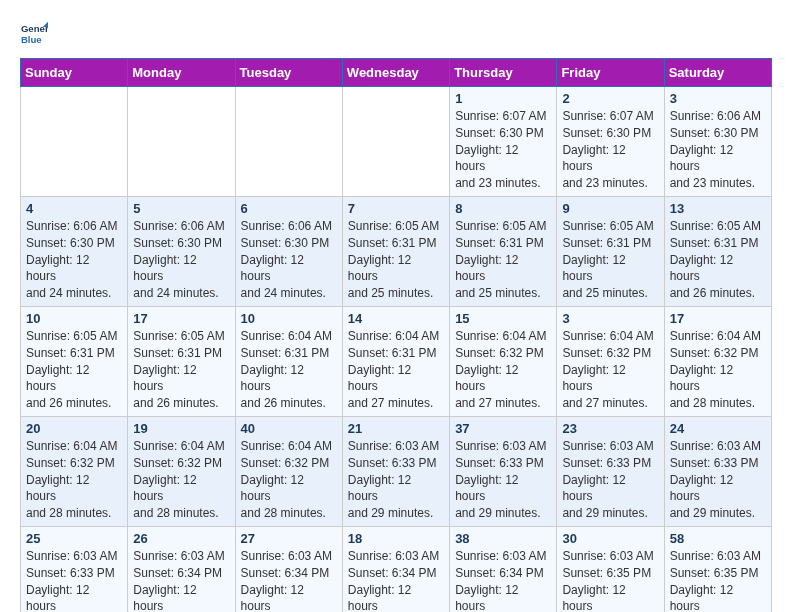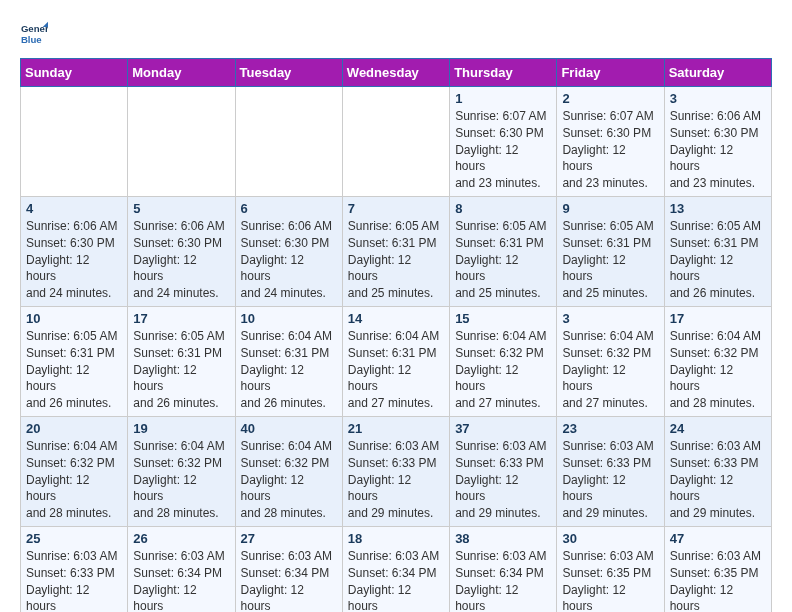--- a/index.html
+++ b/index.html
@@ -335,21 +335,21 @@
 and 30 minutes.</div>
         </td>
         <td>
           <span class="day-num">30</span>
           <div class="day-info" style="white-space: pre-line;">Sunrise: 6:03 AM
 Sunset: 6:35 PM
 Daylight: 12 hours
 and 31 minutes.</div>
         </td>
         <td>
-          <span class="day-num">47</span>
+          <span class="day-num">58</span>
           <div class="day-info" style="white-space: pre-line;">Sunrise: 6:03 AM
 Sunset: 6:35 PM
 Daylight: 12 hours
 and 31 minutes.</div>
         </td>
       </tr>
     </tbody>
 </table>
 
 </body></html>

